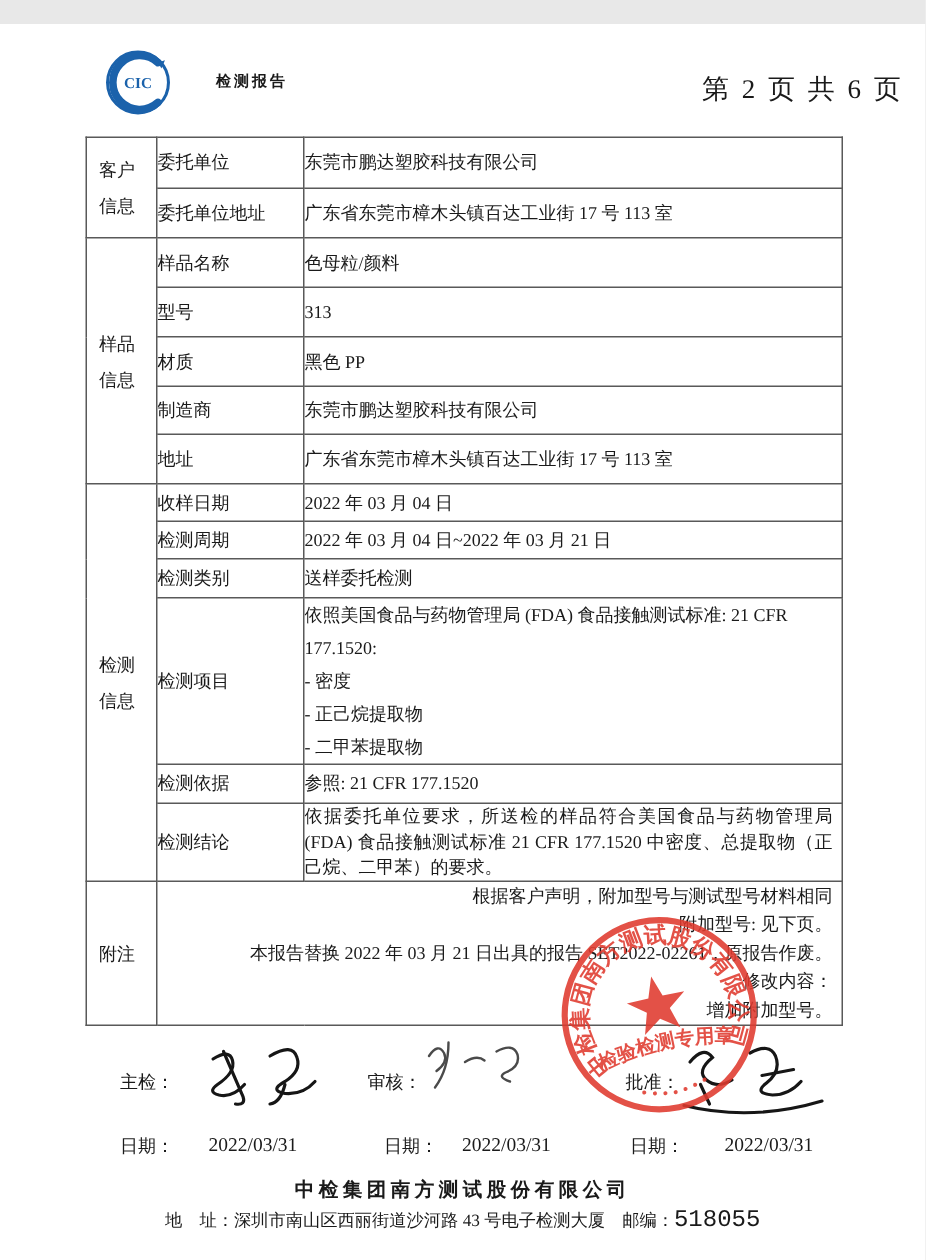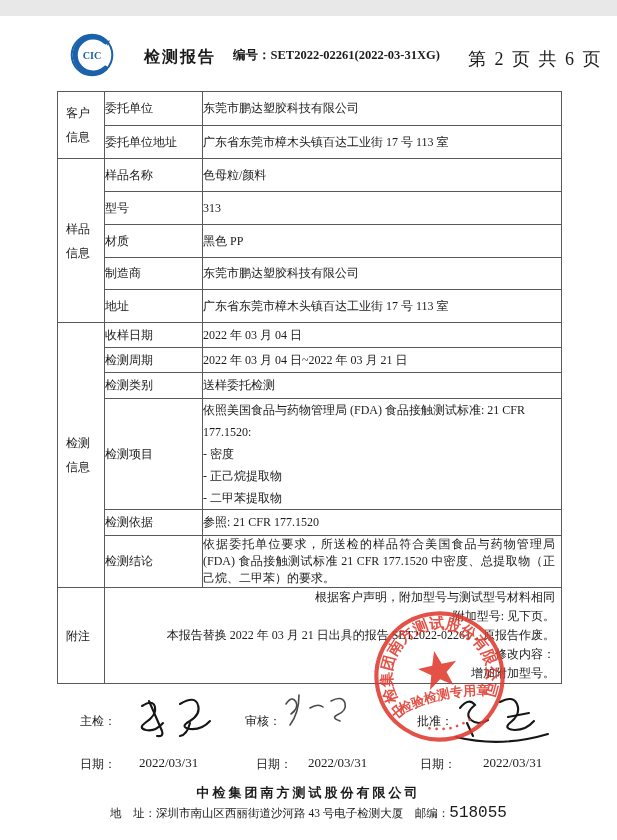--- a/index.html
+++ b/index.html
@@ -4,21 +4,21 @@
 <style>
   html,body { margin:0; padding:0; background:#e8e8e8; }
   .page {
     position:relative; width:617px; height:840px; margin:16px auto;
     background:#ffffff; overflow:hidden;
     font-family:"Liberation Serif","DejaVu Serif",serif;
     color:#1a1a1a;
   }
   
   .logo { position:absolute; left:61px; top:14px; width:62px; height:50px; }
-  .hdr-title { position:absolute; left:144px; top:31px; font-size:16px; font-weight:bold; letter-spacing:2px; }
+  .hdr-title { position:absolute; left:144px; top:31px; font-size:10px; font-weight:bold; letter-spacing:2px; }
   .hdr-no { position:absolute; left:233px; top:31px; font-size:12.5px; font-weight:bold; }
   .hdr-page { position:absolute; left:468px; top:31px; font-size:18px; font-weight:normal; letter-spacing:2px; }
 
   
   table.report {
     position:absolute; left:57px; top:75px;
     border-collapse:collapse; table-layout:fixed; width:504px;
     font-size:12px;
   }
   table.report td { border:1px solid #595959; padding:0 6px 0 0; vertical-align:middle; overflow:hidden; }
@@ -56,21 +56,20 @@
 
 <div class="page">
 
   <svg class="logo" viewBox="0 0 64 64">
     <circle cx="32" cy="32" r="26" fill="none" stroke="#1b62ab" stroke-width="2.6"></circle>
     <path d="M49 15 A 23 23 0 1 0 49 49" fill="none" stroke="#1b62ab" stroke-width="6.5" stroke-linecap="round"></path>
     <path d="M49 15 l6 -2 -3 7 z" fill="#1b62ab"></path>
     <text x="32" y="37" text-anchor="middle" font-size="13" font-weight="bold" font-family="Liberation Serif, serif" fill="#1b62ab">CIC</text>
   </svg>
   <div class="hdr-title">检测报告</div>
-  <div class="hdr-no"><span>编号：</span><span>SET2022-02261(2022-03-31XG)</span></div>
   <div class="hdr-page">第 2 页 共 6 页</div>
 
   <table class="report">
     <colgroup>
         <col style="width:47px">
         <col style="width:98px">
         <col style="width:359px">
       </colgroup>
     <tbody>
         <tr class="hA">

